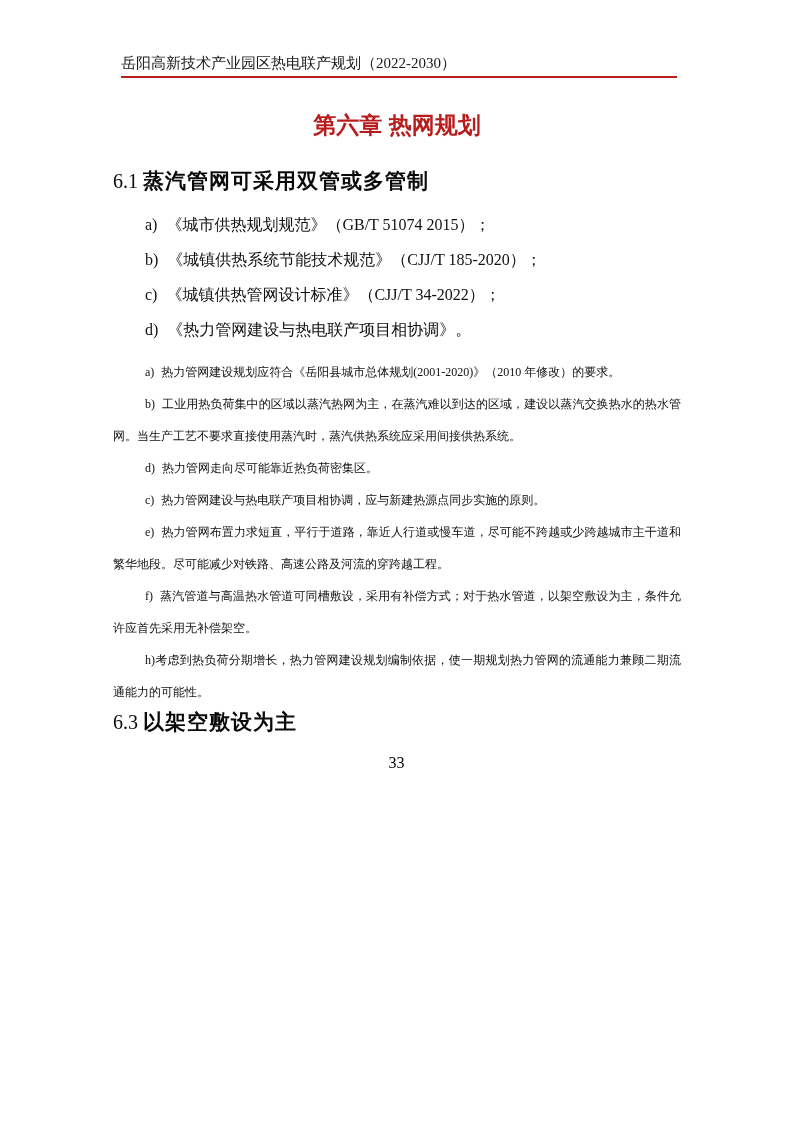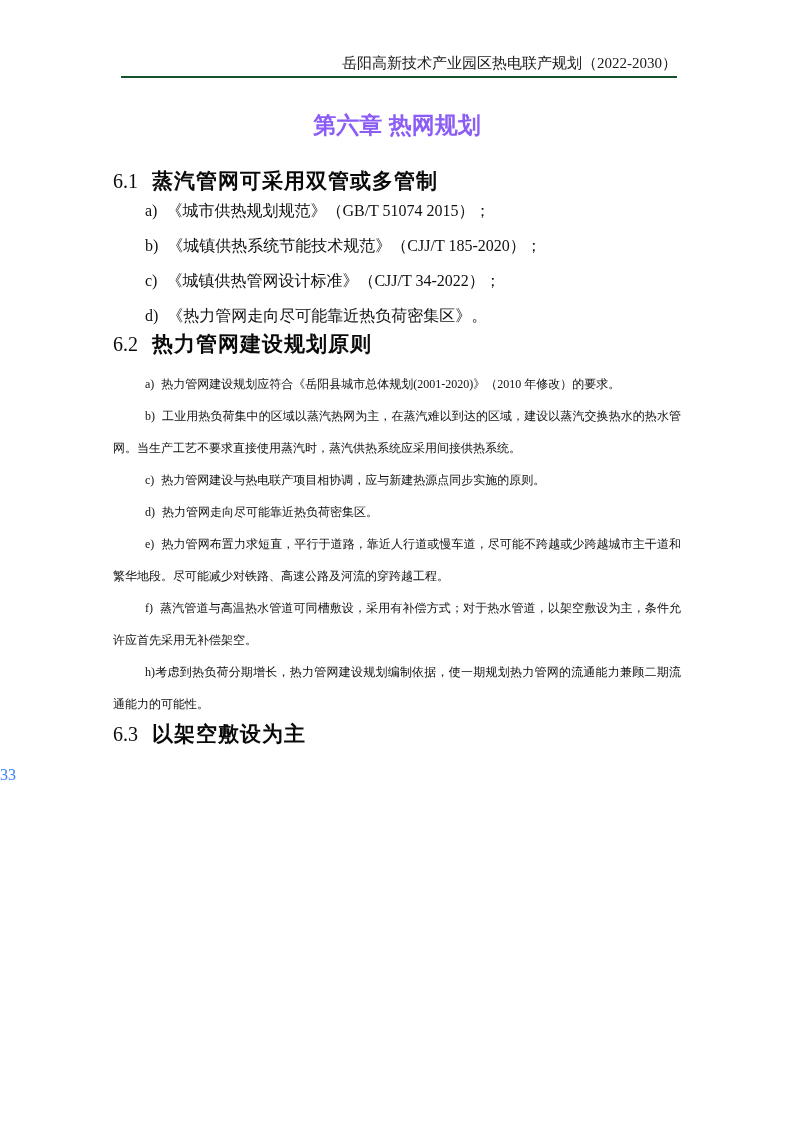--- a/index.html
+++ b/index.html
@@ -11,56 +11,56 @@
     overflow: hidden;
   }
   .page {
     position: relative;
     width: 793px; height: 1122px;
     background: #ffffff;
     padding-top: 54px;
   }
   .header {
     margin: 0 116px 0 121px;
-    text-align: right;
+    text-align: left;
     font-size: 15px;
     line-height: 19px;
     padding-bottom: 3px;
-    border-bottom: 2px solid #14532d;
+    border-bottom: 2px solid #b91c1c;
     color: #1a1a1a;
   }
   .content { margin: 0 112px 0 113px; }
   .chapter-title {
     margin-top: 33px;
     text-align: center;
     font-size: 23px;
     line-height: 28px;
     font-weight: 700;
     font-family: "Liberation Sans", "DejaVu Sans", sans-serif;
-    color: #8b5cf6;
+    color: #b91c1c;
   }
   .section-heading {
     font-family: "Liberation Sans", "DejaVu Sans", sans-serif;
     font-weight: 700;
     font-size: 21px;
     line-height: 26px;
     color: #0a0a0a;
     letter-spacing: 1px;
   }
   .sec-num {
     font-family: "Liberation Serif", "DejaVu Serif", serif;
     font-weight: 400;
     font-size: 20px;
     letter-spacing: 0;
-    margin-right: 14px;
+    margin-right: 5px;
   }
   .h61 { margin-top: 29px; }
   .h62 { margin-top: 0; }
   .h63 { margin-top: 1px; }
-  .ref-list { margin-top: 2px; }
+  .ref-list { margin-top: 16px; }
   .ref-item {
     padding-left: 32px;
     font-size: 16px;
     line-height: 30px;
     margin-bottom: 5px;
     color: #101010;
   }
   .ref-item:last-child { margin-bottom: 0; }
   .item-label { margin-right: 9px; }
   .paragraphs { margin-top: 11px; }
@@ -68,23 +68,24 @@
     font-size: 12px;
     line-height: 32px;
     text-align: justify;
     text-indent: 32px;
     color: #101010;
   }
   .plabel { margin-right: 7px; }
   .para:last-child .plabel { margin-right: 0; }
   .page-number {
     margin-top: 18px;
+    text-align: center;
     font-size: 16px;
     line-height: 20px;
-    color: #3b82f6;
+    color: #000000;
   }
 </style>
 </head>
 <body>
 
 <div class="page">
 
   <div class="header">
     <span>岳阳高新技术产业园区热电联产规划（2022-2030）</span>
   </div>
@@ -92,30 +93,29 @@
   <div class="content">
 
     <h1 class="chapter-title">第六章 热网规划</h1>
 
     <h2 class="section-heading h61"><span class="sec-num">6.1</span><span>蒸汽管网可采用双管或多管制</span></h2>
 
     <div class="ref-list">
       <p class="ref-item"><span class="item-label">a)</span><span>《城市供热规划规范》（GB/T 51074 2015）；</span></p>
       <p class="ref-item"><span class="item-label">b)</span><span>《城镇供热系统节能技术规范》（CJJ/T 185-2020）；</span></p>
       <p class="ref-item"><span class="item-label">c)</span><span>《城镇供热管网设计标准》（CJJ/T 34-2022）；</span></p>
-      <p class="ref-item"><span class="item-label">d)</span><span>《热力管网走向尽可能靠近热负荷密集区》。</span></p>
+      <p class="ref-item"><span class="item-label">d)</span><span>《热力管网建设与热电联产项目相协调》。</span></p>
     </div>
 
-    <h2 class="section-heading h62"><span class="sec-num">6.2</span><span>热力管网建设规划原则</span></h2>
 
     <div class="paragraphs">
       <p class="para"><span class="plabel">a)</span><span>热力管网建设规划应符合《岳阳县城市总体规划(2001-2020)》（2010 年修改）的要求。</span></p>
       <p class="para"><span class="plabel">b)</span><span>工业用热负荷集中的区域以蒸汽热网为主，在蒸汽难以到达的区域，建设以蒸汽交换热水的热水管网。当生产工艺不要求直接使用蒸汽时，蒸汽供热系统应采用间接供热系统。</span></p>
+      <p class="para"><span class="plabel">d)</span><span>热力管网走向尽可能靠近热负荷密集区。</span></p>
       <p class="para"><span class="plabel">c)</span><span>热力管网建设与热电联产项目相协调，应与新建热源点同步实施的原则。</span></p>
-      <p class="para"><span class="plabel">d)</span><span>热力管网走向尽可能靠近热负荷密集区。</span></p>
       <p class="para"><span class="plabel">e)</span><span>热力管网布置力求短直，平行于道路，靠近人行道或慢车道，尽可能不跨越或少跨越城市主干道和繁华地段。尽可能减少对铁路、高速公路及河流的穿跨越工程。</span></p>
       <p class="para"><span class="plabel">f)</span><span>蒸汽管道与高温热水管道可同槽敷设，采用有补偿方式；对于热水管道，以架空敷设为主，条件允许应首先采用无补偿架空。</span></p>
       <p class="para"><span class="plabel">h)</span><span>考虑到热负荷分期增长，热力管网建设规划编制依据，使一期规划热力管网的流通能力兼顾二期流通能力的可能性。</span></p>
     </div>
 
     <h2 class="section-heading h63"><span class="sec-num">6.3</span><span>以架空敷设为主</span></h2>
 
   </div>
 
   <div class="page-number">33</div>

